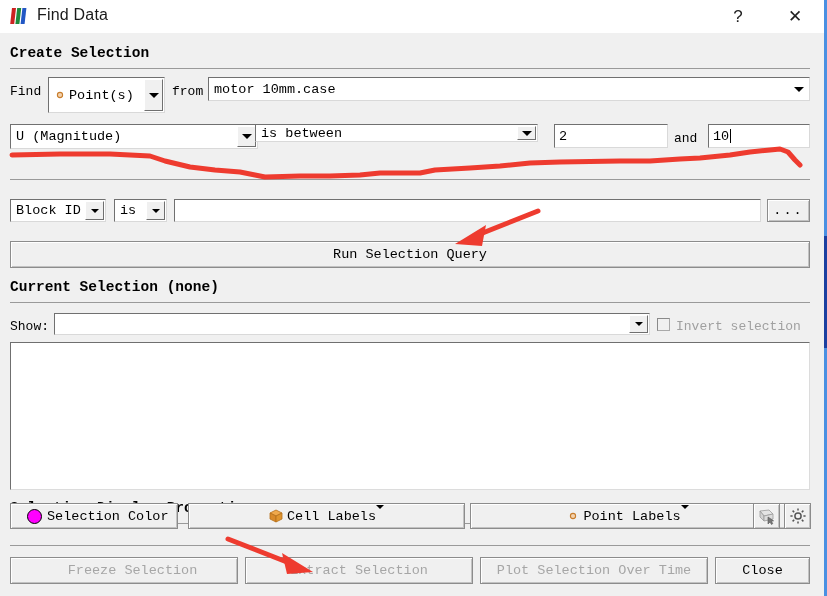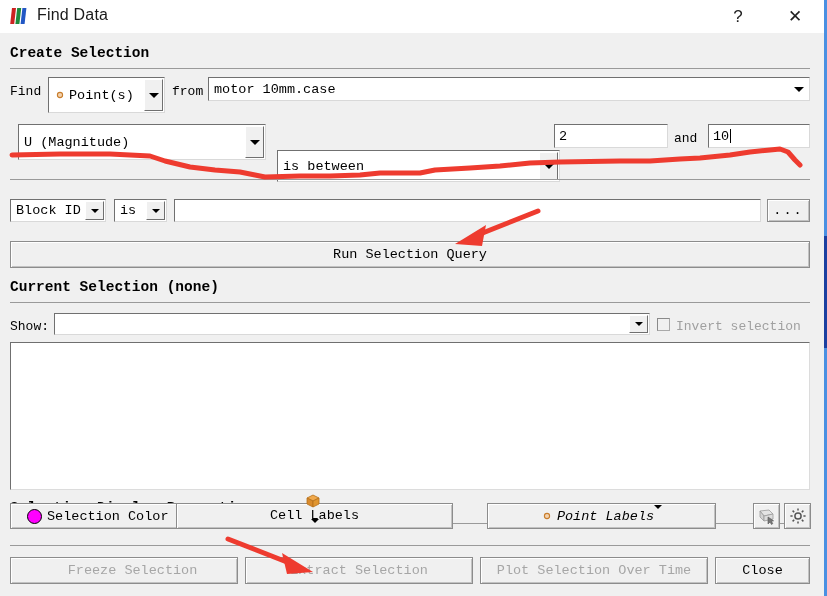--- a/index.html
+++ b/index.html
@@ -219,27 +219,27 @@
       </span>
     </div>
     <div class="lbl" style="left:172px; top:51px;">from</div>
     <div class="combo flat" style="left:208px; top:44px; width:602px; height:24px;">
       <span>motor 10mm.case</span>
       <span class="arrowbox">
         <span class="tri"></span>
       </span>
     </div>
 
-    <div class="combo" style="left:10px; top:91px; width:248px; height:36px;margin-left:8px;">
+    <div class="combo" style="left:10px; top:91px; width:248px; height:25px;">
       <span>U (Magnitude)</span>
       <span class="arrowbox">
         <span class="tri"></span>
       </span>
     </div>
-    <div class="combo" style="left:277px; top:91px; width:283px; height:32px;margin-top:26px;">
+    <div class="combo" style="left:255px; top:91px; width:283px; height:18px;">
       <span>is between</span>
       <span class="arrowbox">
         <span class="tri"></span>
       </span>
     </div>
     <div class="field" style="left:554px; top:91px; width:114px; height:24px;">
       <span>2</span>
     </div>
     <div class="lbl" style="left:674px; top:98px;">and</div>
     <div class="field" style="left:708px; top:91px; width:102px; height:24px;">
@@ -288,35 +288,35 @@
     <div class="listbox" style="left:10px; top:309px; width:800px; height:148px;"></div>
 
     <div class="grp-title" style="left:10px; top:467px;">Selection Display Properties</div>
     <div class="hr" style="left:10px; top:490px; width:800px;"></div>
 
     <div class="btn outlined" style="left:10px; top:470px; width:168px; height:26px; justify-content:flex-start; padding-left:16px;font-family:Liberation Mono, monospace;">
       <span class="swatch" style="position:relative; left:0; top:0; margin-right:5px;"></span>
       <span>Selection Color</span>
     </div>
 
-    <div class="btn outlined" style="left:176px; top:470px; width:277px; height:26px;flex-direction:column;">
+    <div class="btn outlined" style="left:188px; top:470px; width:277px; height:26px;">
       <span style="display:inline-flex; align-items:center; margin-right:4px;">
         <svg width="14" height="14" viewBox="0 0 14 14">
           <polygon points="7,1 13,4 7,7 1,4" fill="#f0a94c" stroke="#b5701a" stroke-width="0.8"></polygon>
           <polygon points="1,4 7,7 7,13 1,10" fill="#d98a2b" stroke="#b5701a" stroke-width="0.8"></polygon>
           <polygon points="13,4 13,10 7,13 7,7" fill="#e0952f" stroke="#b5701a" stroke-width="0.8"></polygon>
         </svg>
       </span>
       <span>Cell Labels</span>
       <span class="arrowbox" style="background:transparent; border:none; right:4px;">
         <span class="tri small"></span>
       </span>
     </div>
 
-    <div class="btn outlined" style="left:487px; top:470px; width:229px; height:26px;font-style:italic;">
+    <div class="btn outlined" style="left:470px; top:470px; width:316px; height:26px;">
       <span style="display:inline-flex; align-items:center; margin-right:4px;">
         <svg width="12" height="12" viewBox="0 0 12 12">
           <circle cx="6" cy="6" r="2.6" fill="#f3d2ae" stroke="#c87d2c" stroke-width="1.1"></circle>
         </svg>
       </span>
       <span>Point Labels</span>
       <span class="arrowbox" style="background:transparent; border:none; right:4px;">
         <span class="tri small"></span>
       </span>
     </div>

